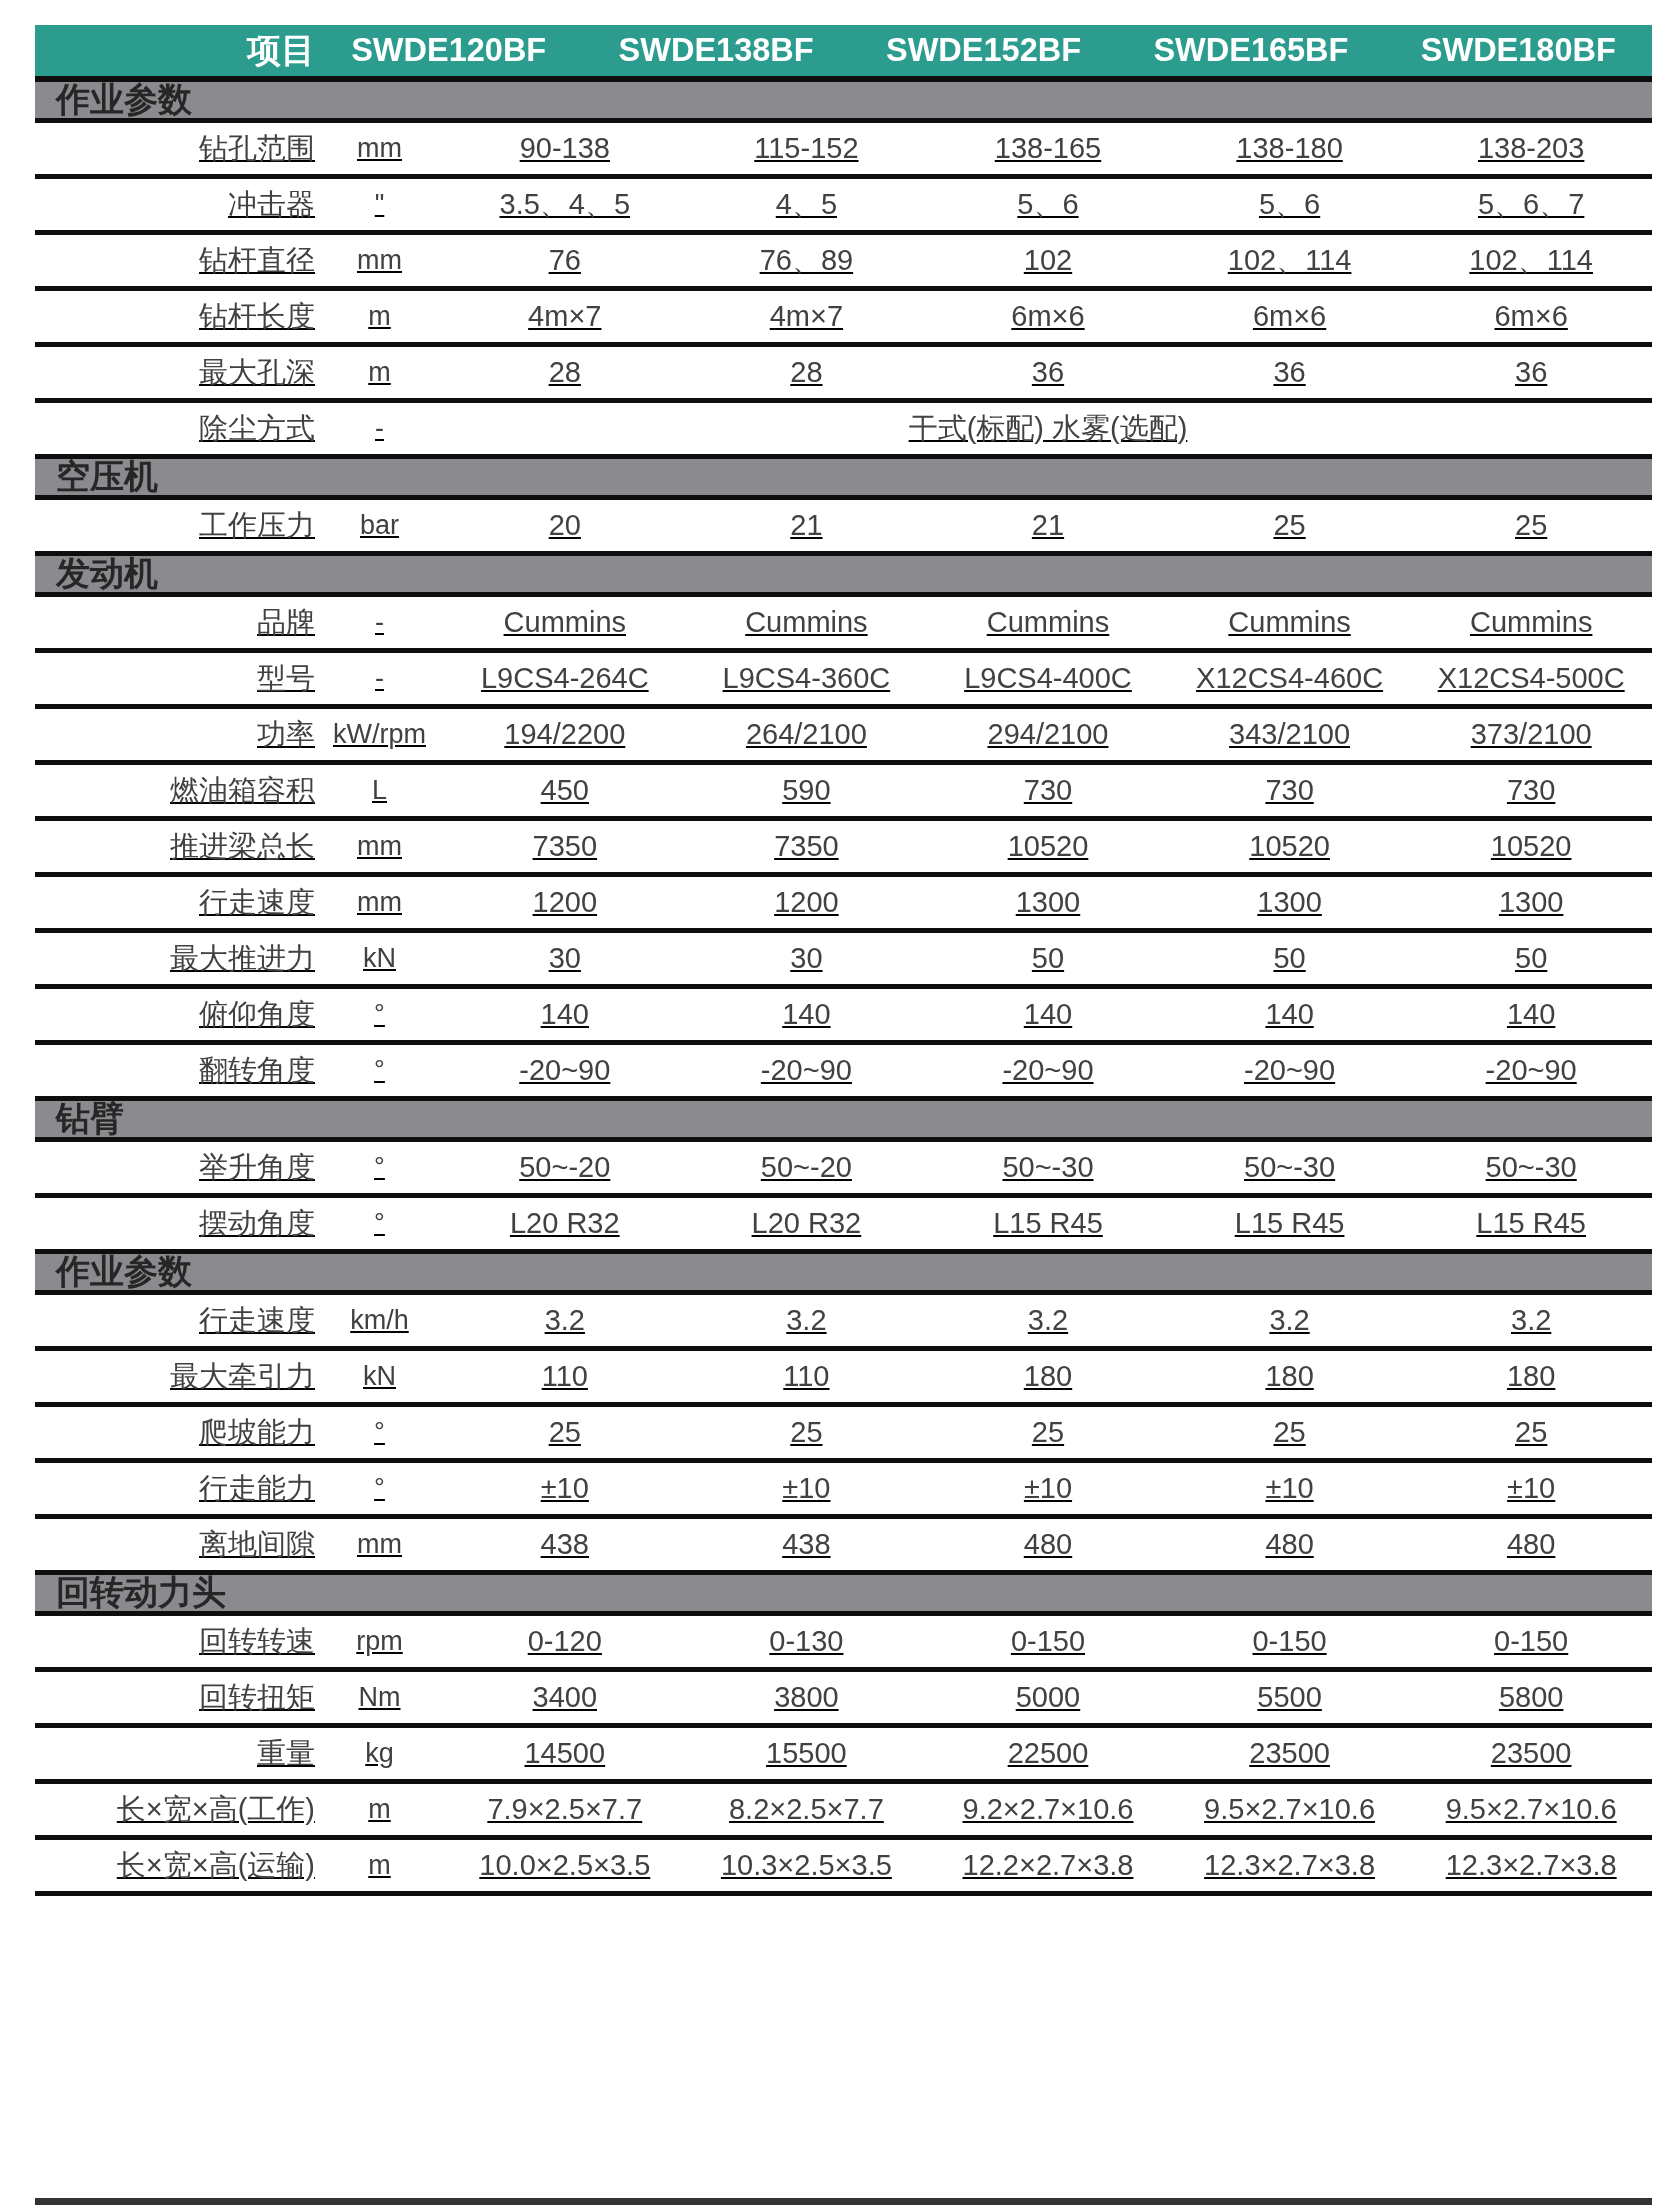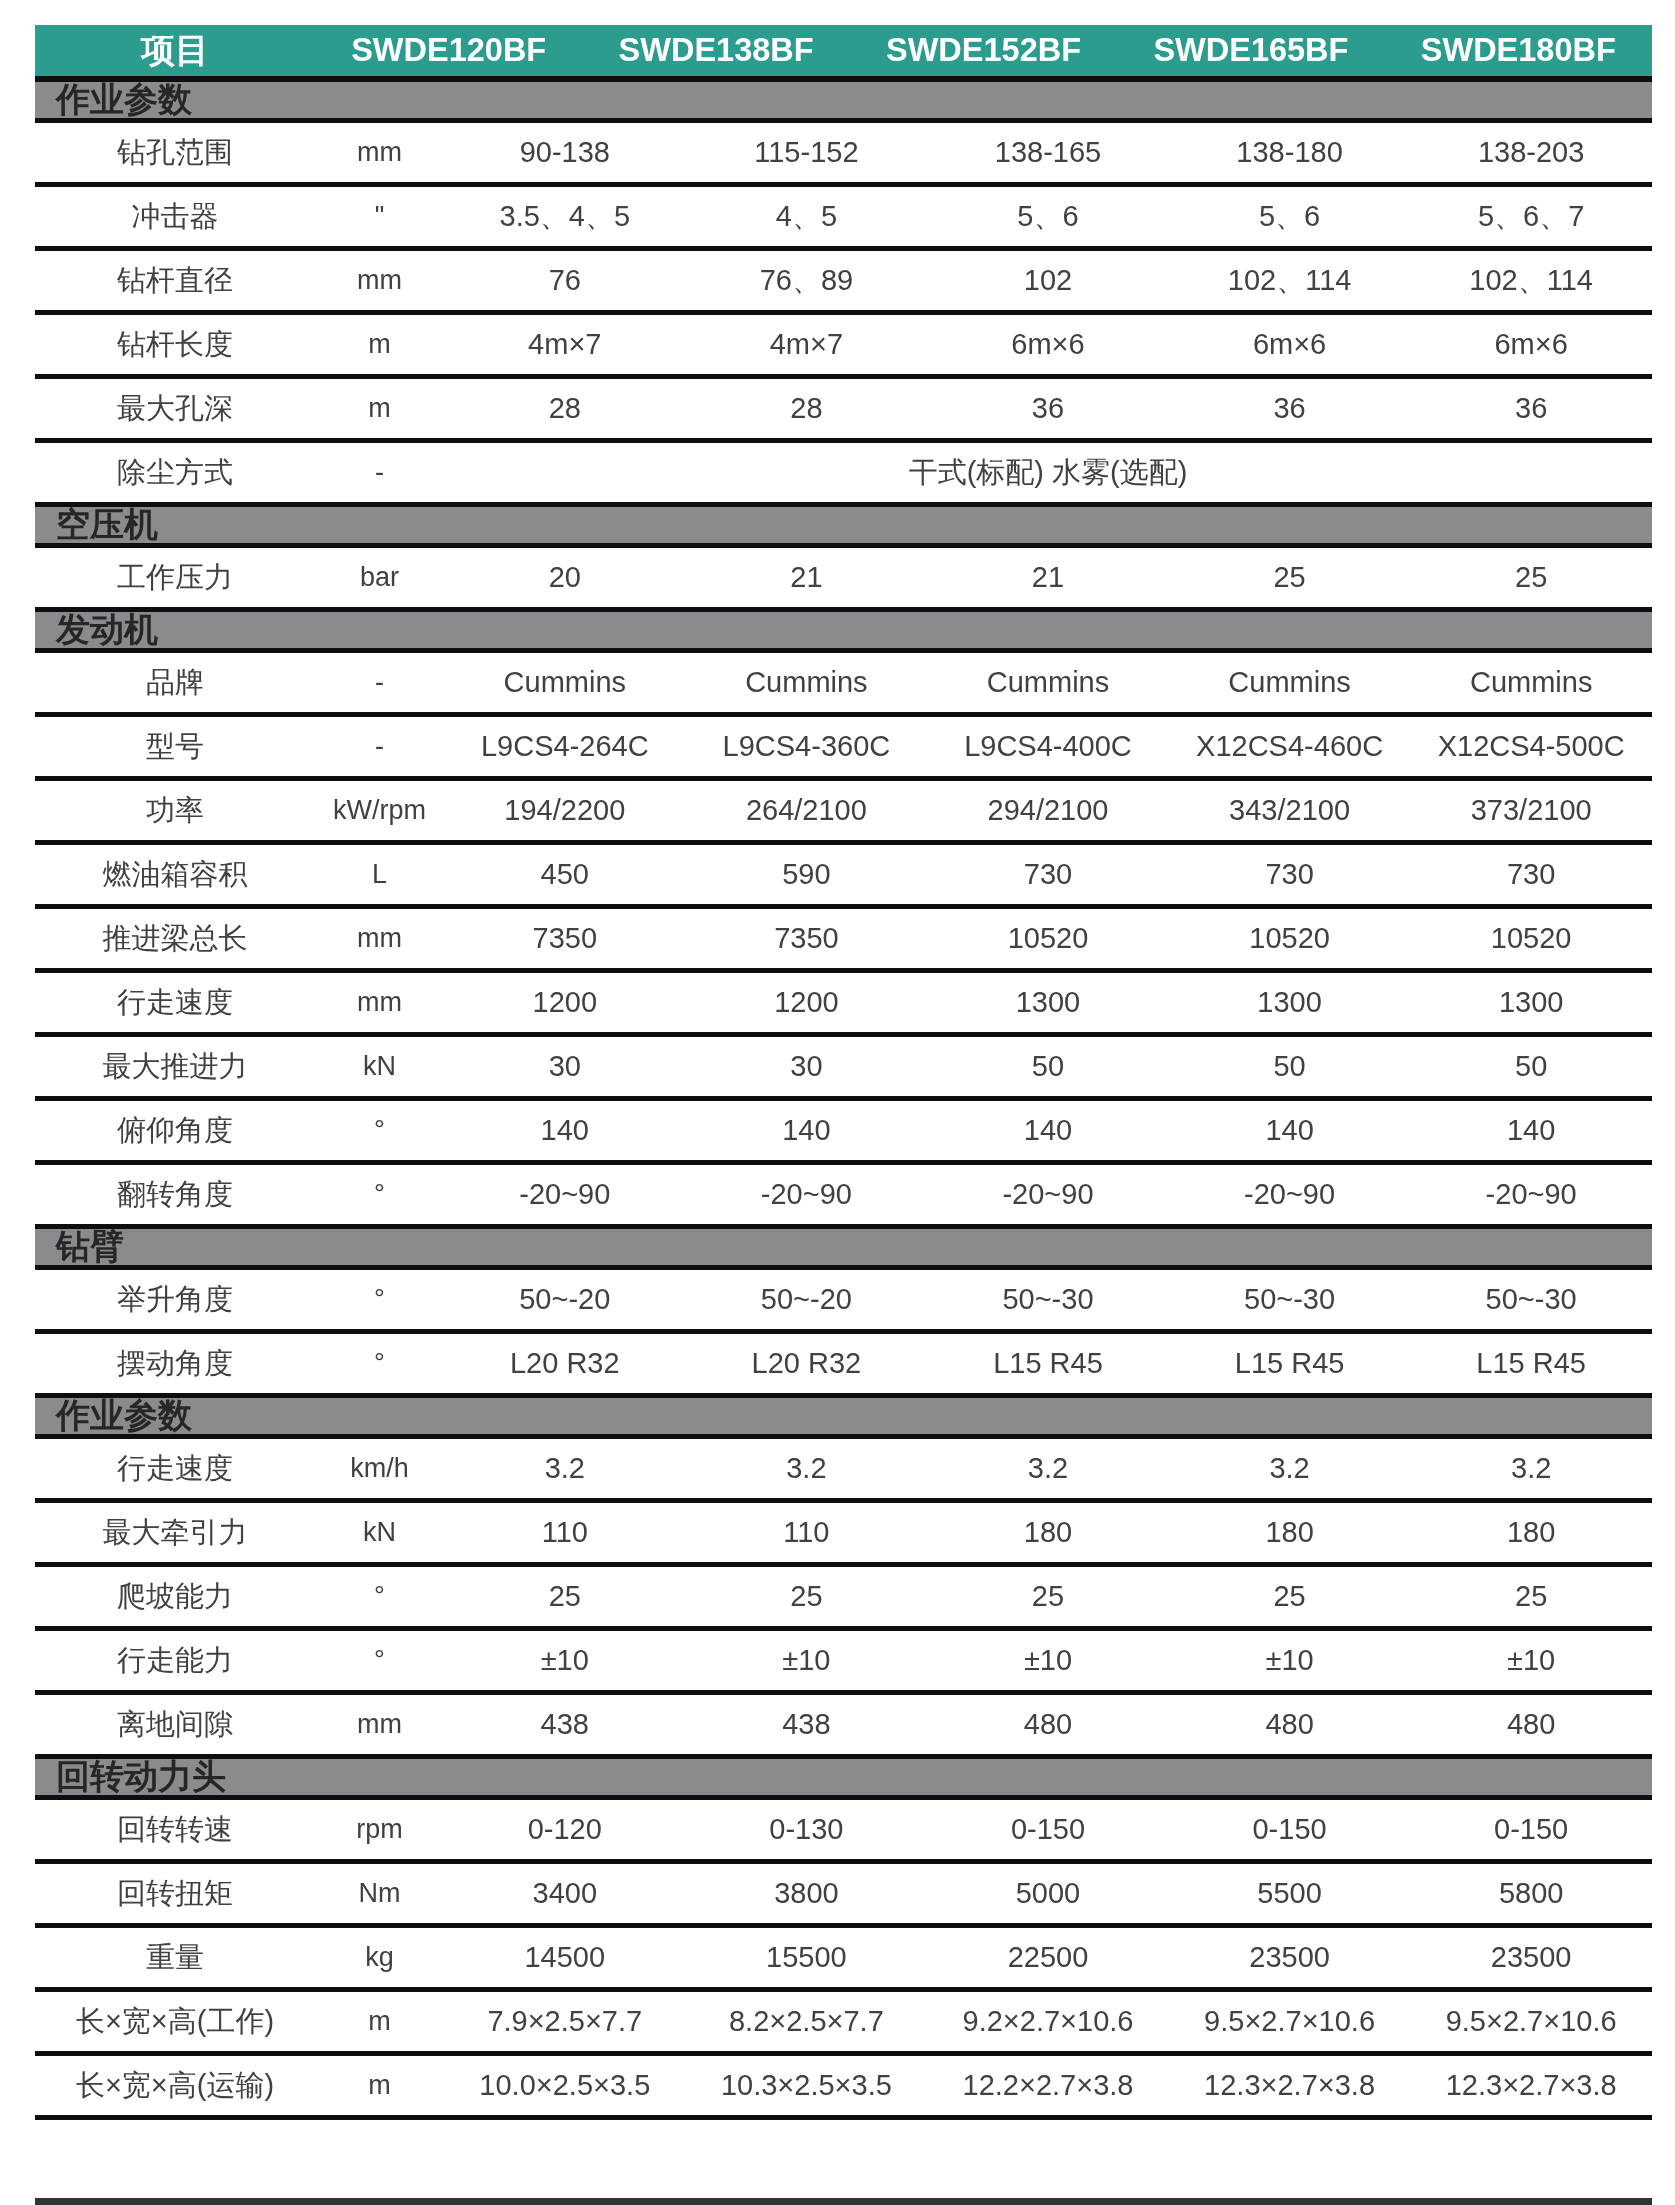--- a/index.html
+++ b/index.html
@@ -38,27 +38,27 @@
   .band.header {
     background: var(--teal);
     height: 57px;
     border-bottom-width: 6.2px;
   }
   .band.section {
     background: var(--gray);
     height: 41px;
     border-bottom-width: 5.6px;
   }
-  .band.row { height: 64px; }
+  .band.row { height: 56px; text-decoration: underline; }
   .cell { box-sizing: border-box; white-space: nowrap; }
   .c-label {
     flex: 0 0 280px;
     font-size: 29px;
     color: var(--text);
-    text-align: center;
+    text-align: right;
   }
   .c-unit {
     flex: 0 0 129px;
     text-align: center;
     font-size: 27px;
     color: var(--text);
   }
   .c-val {
     flex: 1 1 0;
     text-align: center;

